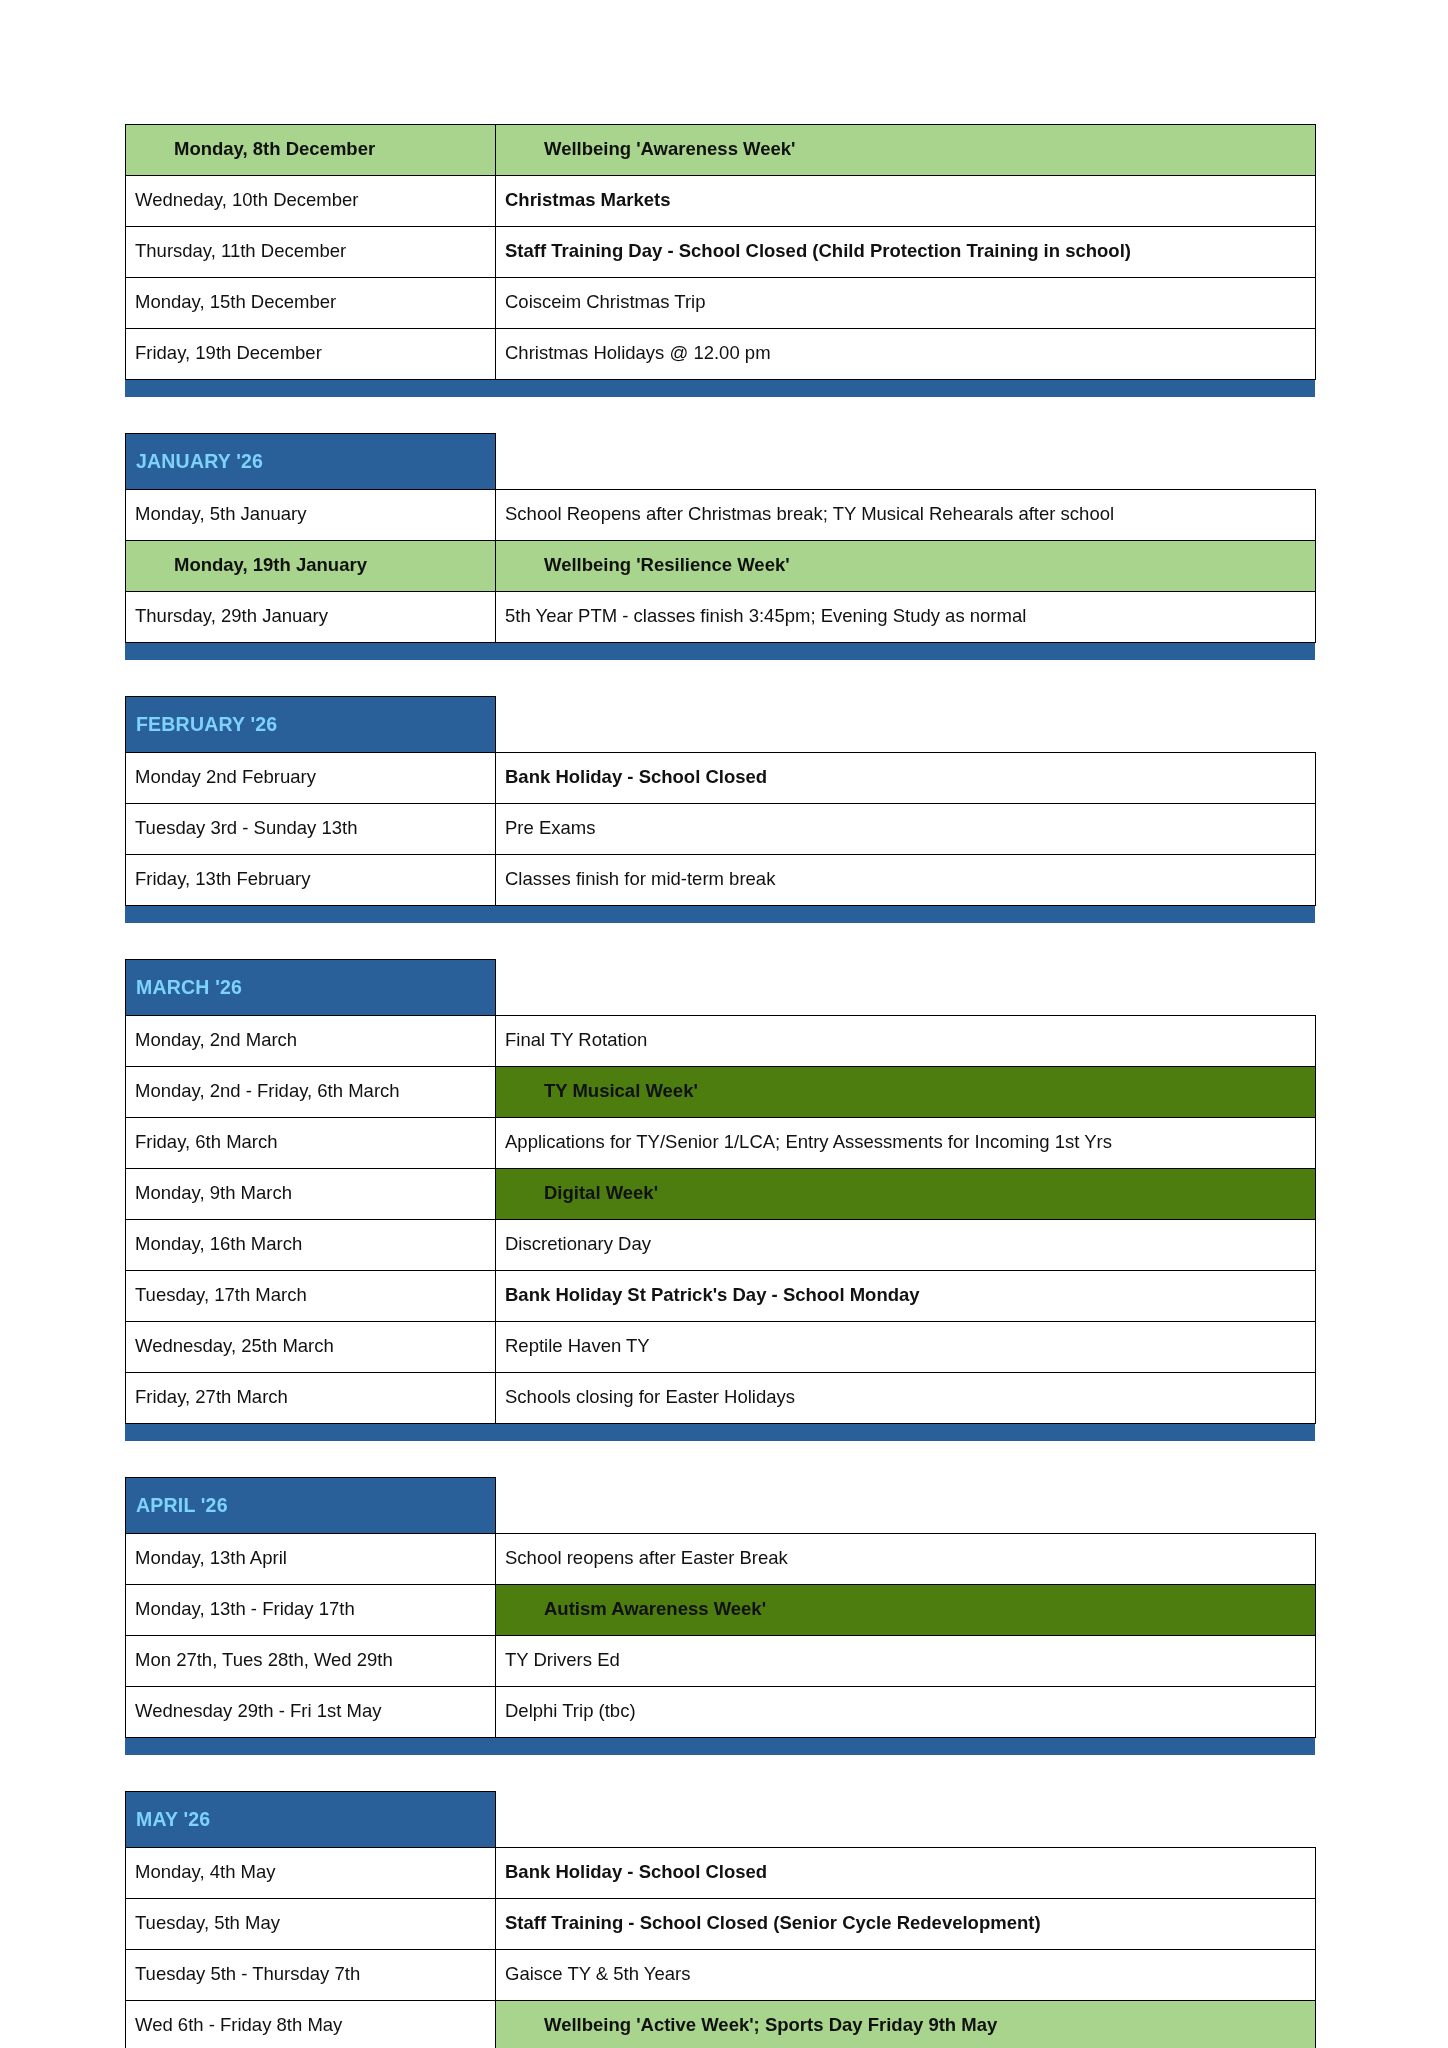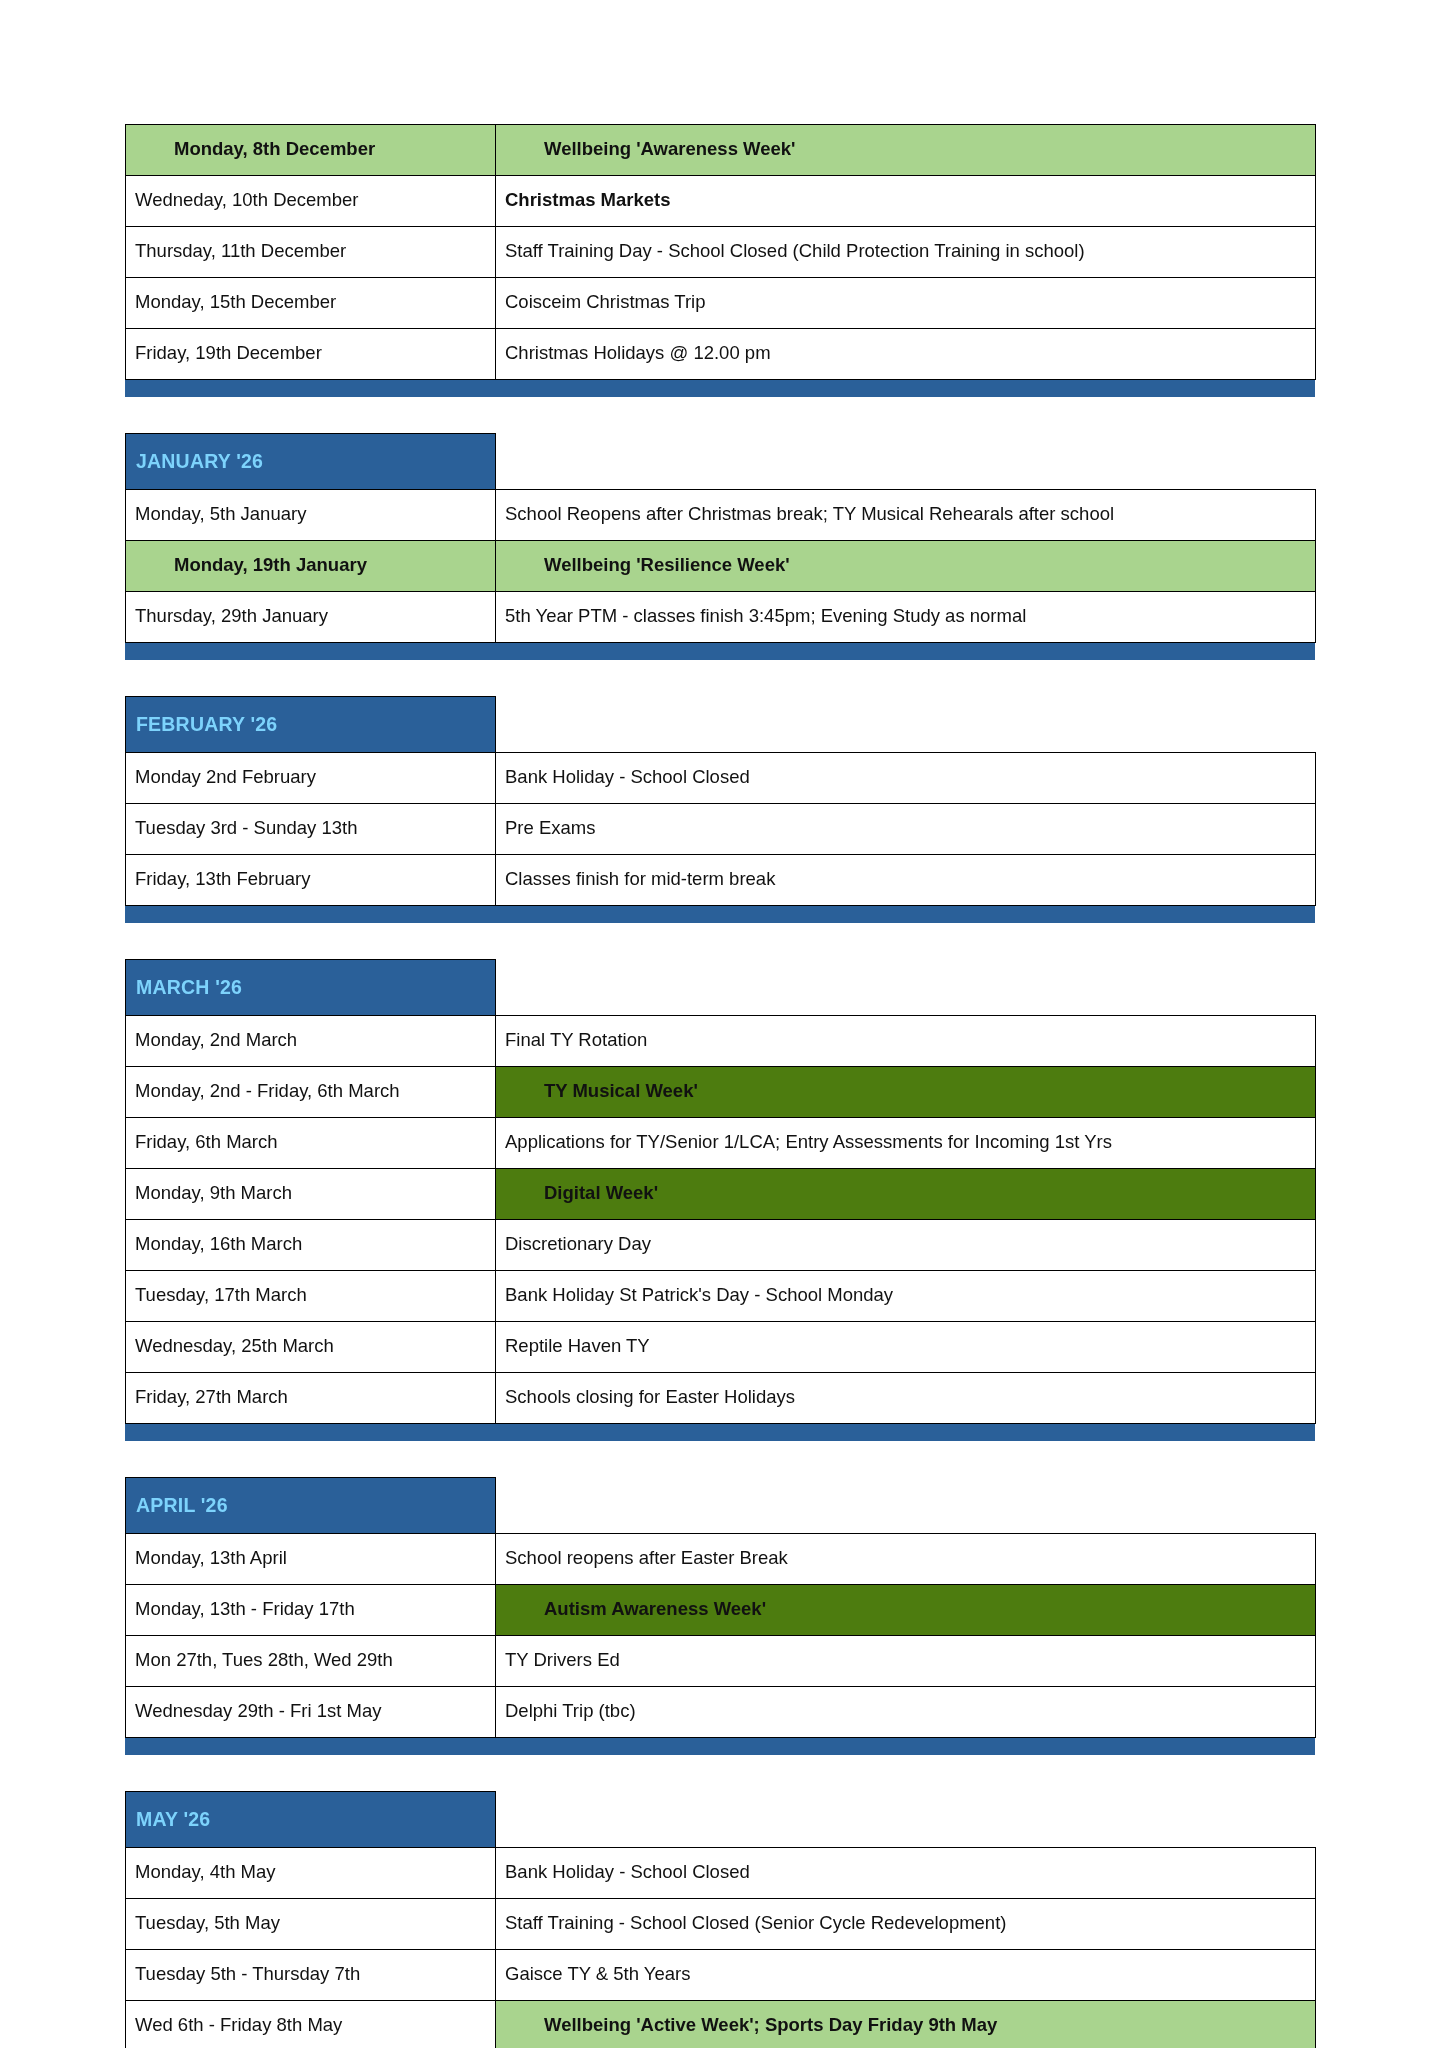--- a/index.html
+++ b/index.html
@@ -78,22 +78,22 @@
   }
 
   tr.row-green td,
   td.hl-green,
   td.hl-peach {
     font-weight: bold;
     padding-left: 48px;
   }
 
   
-  .t-purple { color: #A63A96; font-weight: normal; }
-  .t-blue   { color: #4472C4; font-weight: normal; margin-top: 40px; }
+  .t-purple { color: #A63A96; font-weight: bold; }
+  .t-blue   { color: #4472C4; font-weight: bold; margin-top: 40px; }
   .t-bold   { font-weight: bold; }
 
   
   .divider-bar {
     width: 1190px;
     height: 17px;
     background: #2A6099;
     margin: 0;
   }
   .gap {

